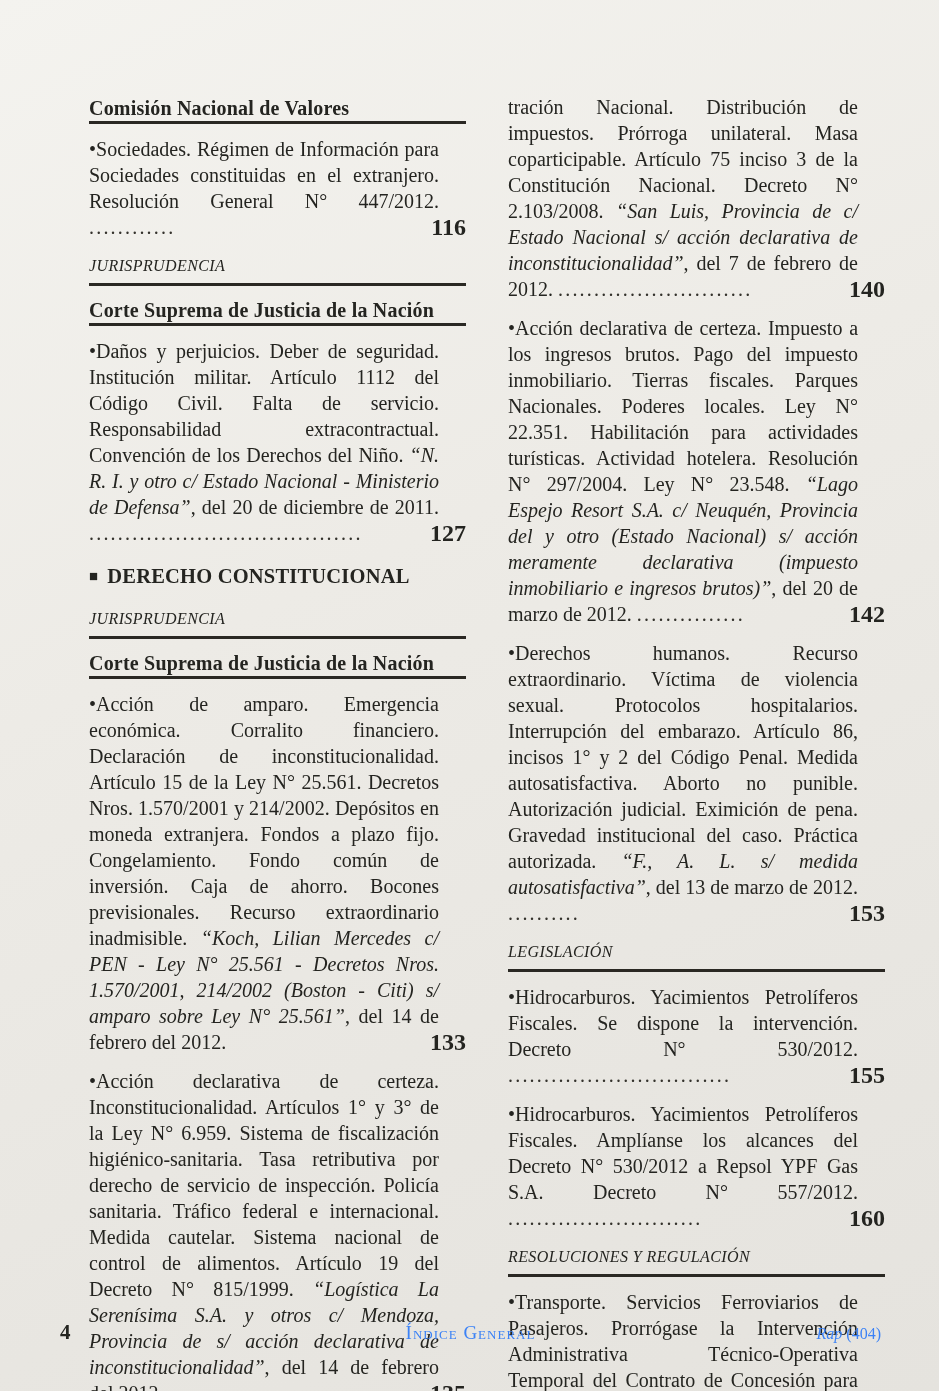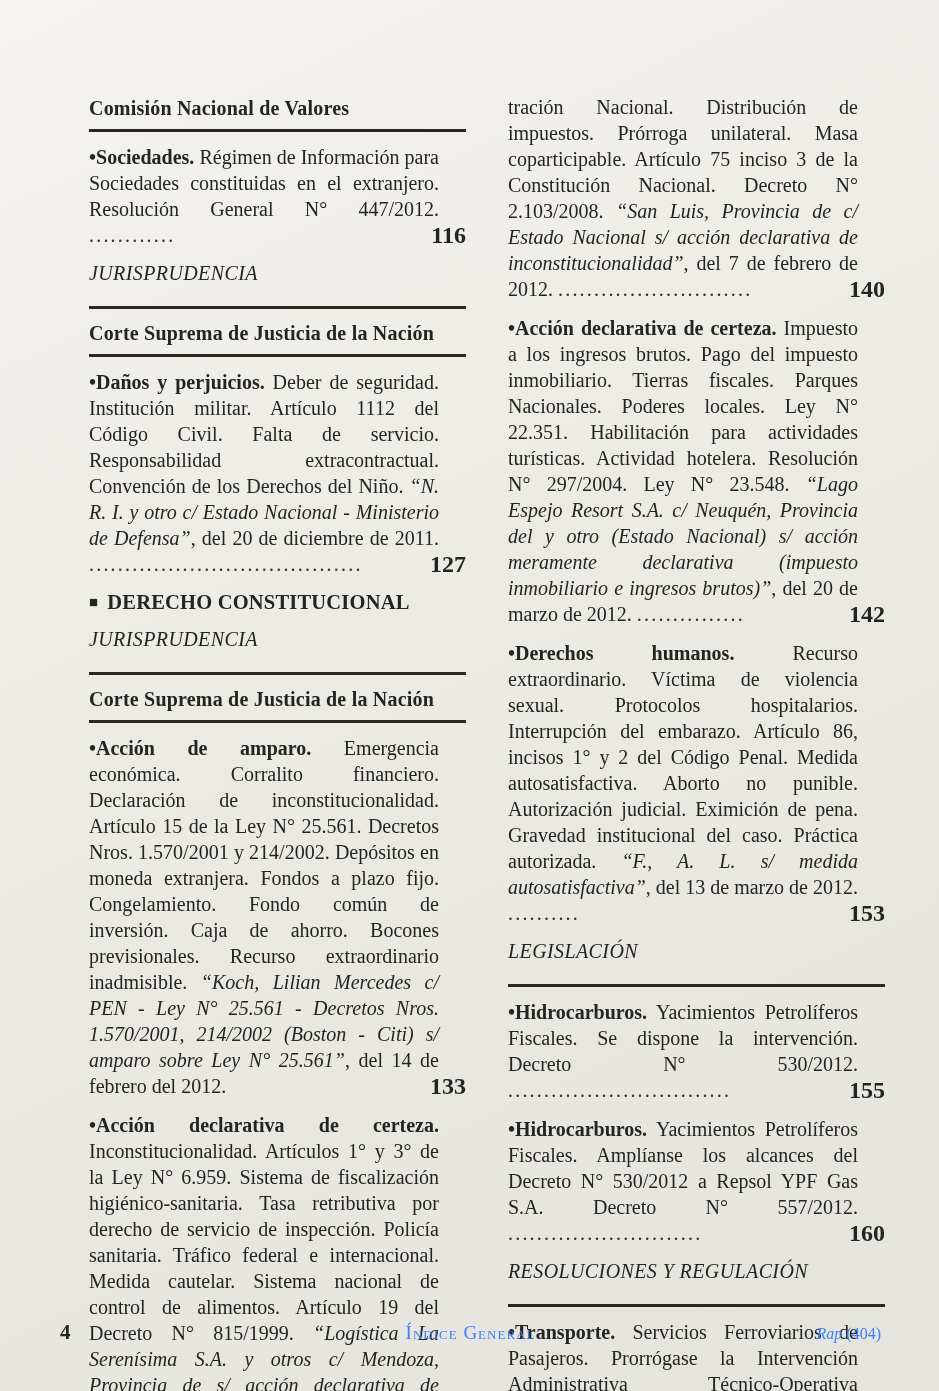--- a/index.html
+++ b/index.html
@@ -28,57 +28,57 @@
   }
   .col {
     width: 377px;
   }
   
   .heading {
     font-size: 20px;
     line-height: 25px;
     font-weight: bold;
     margin: 2px 0 12px 0;
-    padding-bottom: 8px;
+    padding-bottom: 0;
     border-bottom: 3px solid #2a2823;
     text-align: justify;
     letter-spacing: 0.2px;
   }
   .subheading {
-    font-size: 20px;
+    font-size: 16px;
     line-height: 25px;
     font-style: italic;
     font-weight: normal;
     margin: 4px 0 12px 0;
-    padding-bottom: 20px;
+    padding-bottom: 5px;
     border-bottom: 3px solid #2a2823;
     letter-spacing: 0.4px;
   }
   .section {
     font-size: 20.5px;
-    line-height: 25px;
+    line-height: 35px;
     font-weight: bold;
     margin: 6px 0 10px 0;
     letter-spacing: 0.2px;
   }
   .section .sq {
     font-size: 15px;
     margin-right: 9px;
     position: relative;
     top: -2px;
   }
   .entry {
     position: relative;
     font-size: 20px;
     line-height: 26px;
     text-align: justify;
     margin: 0 0 13px 0;
     padding-right: 27px;
   }
-  .seg-bold   { font-weight: bold; }
+  .seg-bold   { font-weight: normal; }
   .seg-italic { font-style: italic; }
   .leader {
     letter-spacing: 2.2px;
     overflow-wrap: anywhere;
     color: #34322c;
   }
   .pagenum {
     position: absolute;
     right: 0;
     bottom: 0;

